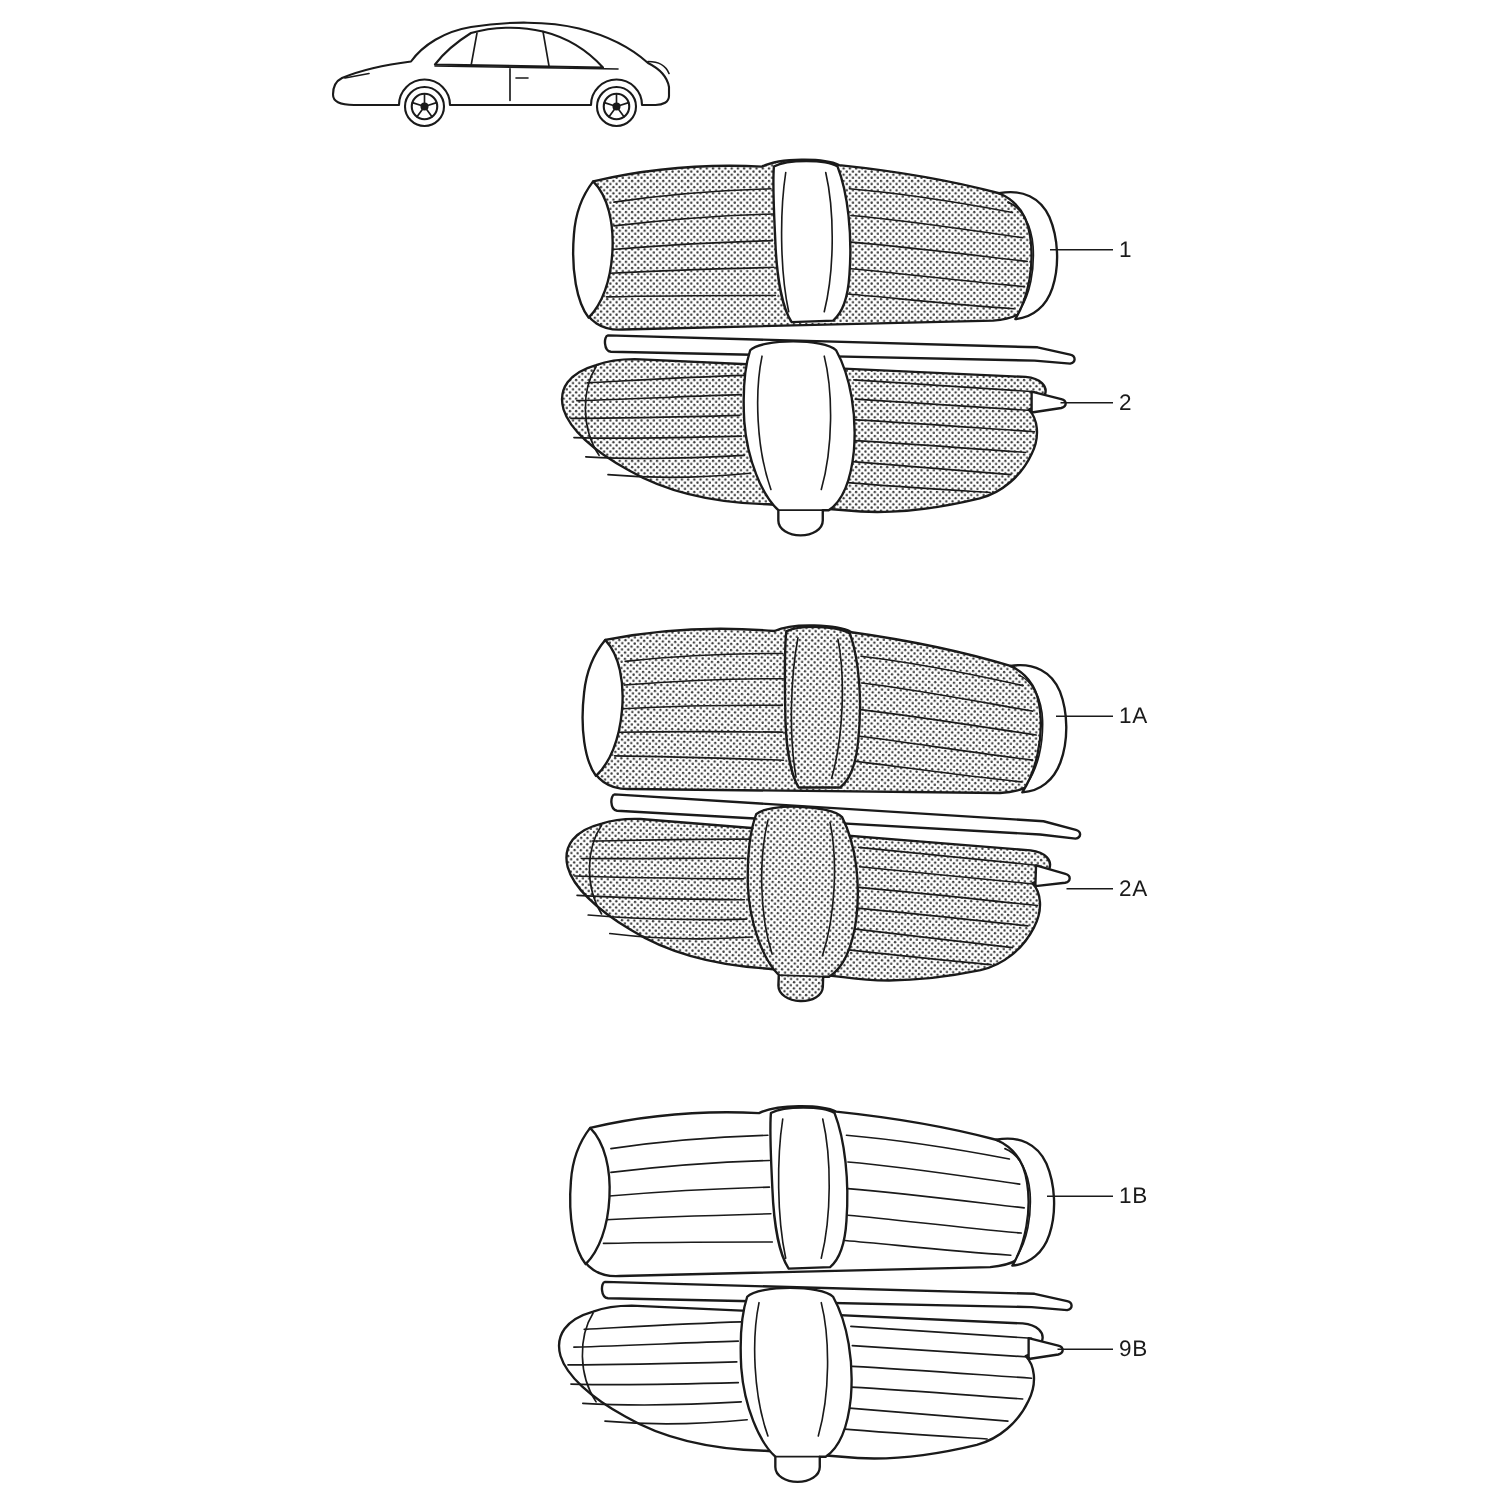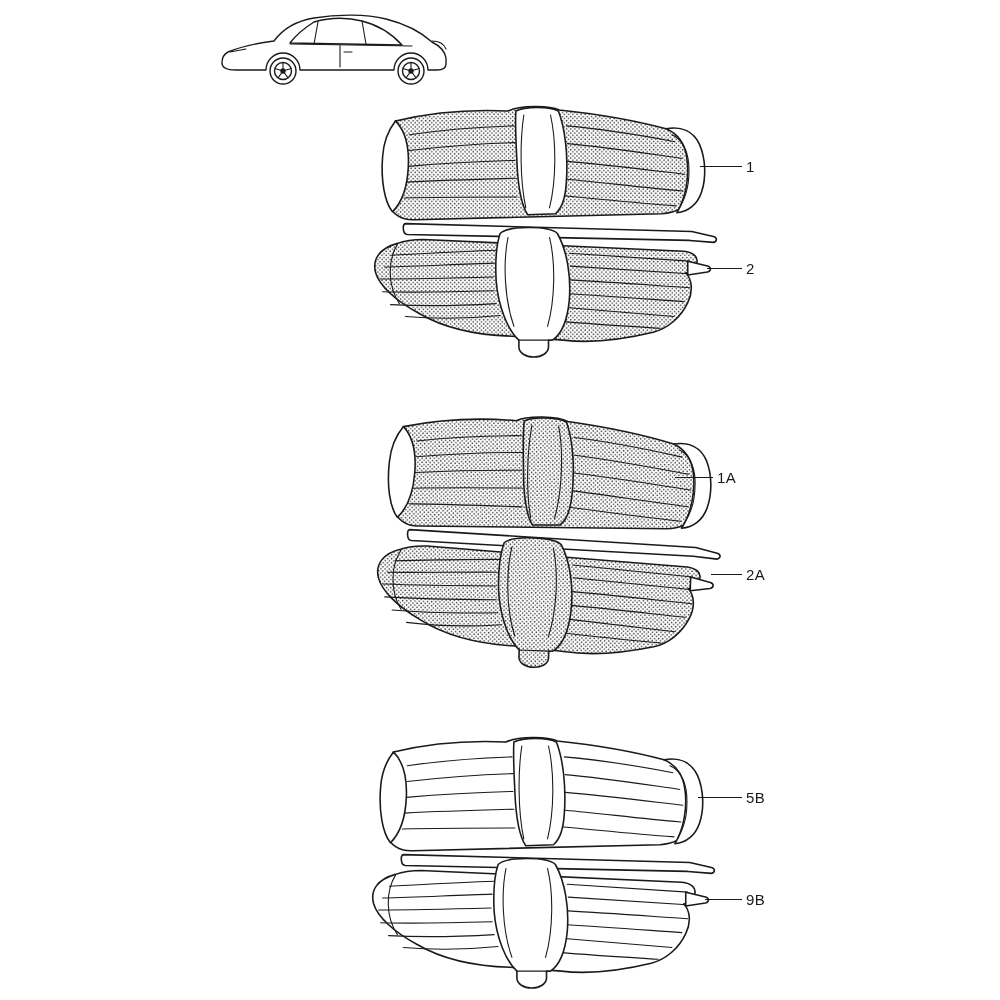--- a/index.html
+++ b/index.html
@@ -99,30 +99,30 @@
     </svg>
 
   <div class="callout" style="left:700px;top:166px">
     <i class="leader" style="width:42px"></i>
     <span class="lbl">1</span>
   </div>
   <div class="callout" style="left:707px;top:268px">
     <i class="leader" style="width:35px"></i>
     <span class="lbl">2</span>
   </div>
-  <div class="callout" style="left:675px;top:477px">
+  <div class="callout" style="left:704px;top:477px">
     <i class="leader" style="width:38px"></i>
     <span class="lbl">1A</span>
   </div>
-  <div class="callout" style="left:711px;top:574px">
+  <div class="callout" style="left:711px;top:592px">
     <i class="leader" style="width:31px"></i>
     <span class="lbl">2A</span>
   </div>
   <div class="callout" style="left:698px;top:797px">
     <i class="leader" style="width:44px"></i>
-    <span class="lbl">5B</span>
+    <span class="lbl">1B</span>
   </div>
   <div class="callout" style="left:705px;top:899px">
     <i class="leader" style="width:37px"></i>
     <span class="lbl">9B</span>
   </div>
 
 </div>
 
 </body></html>

